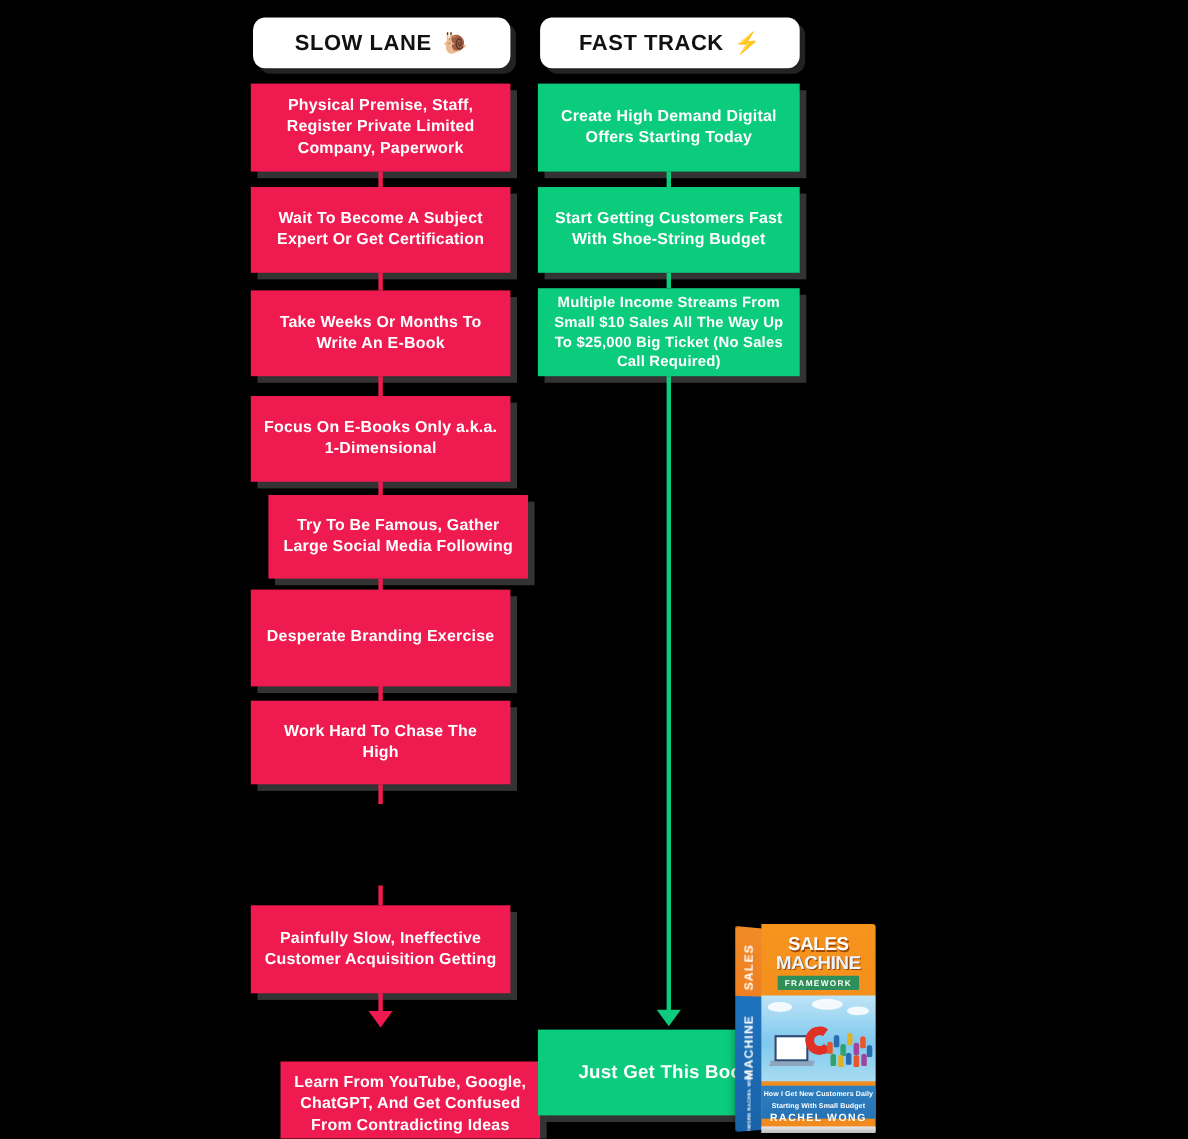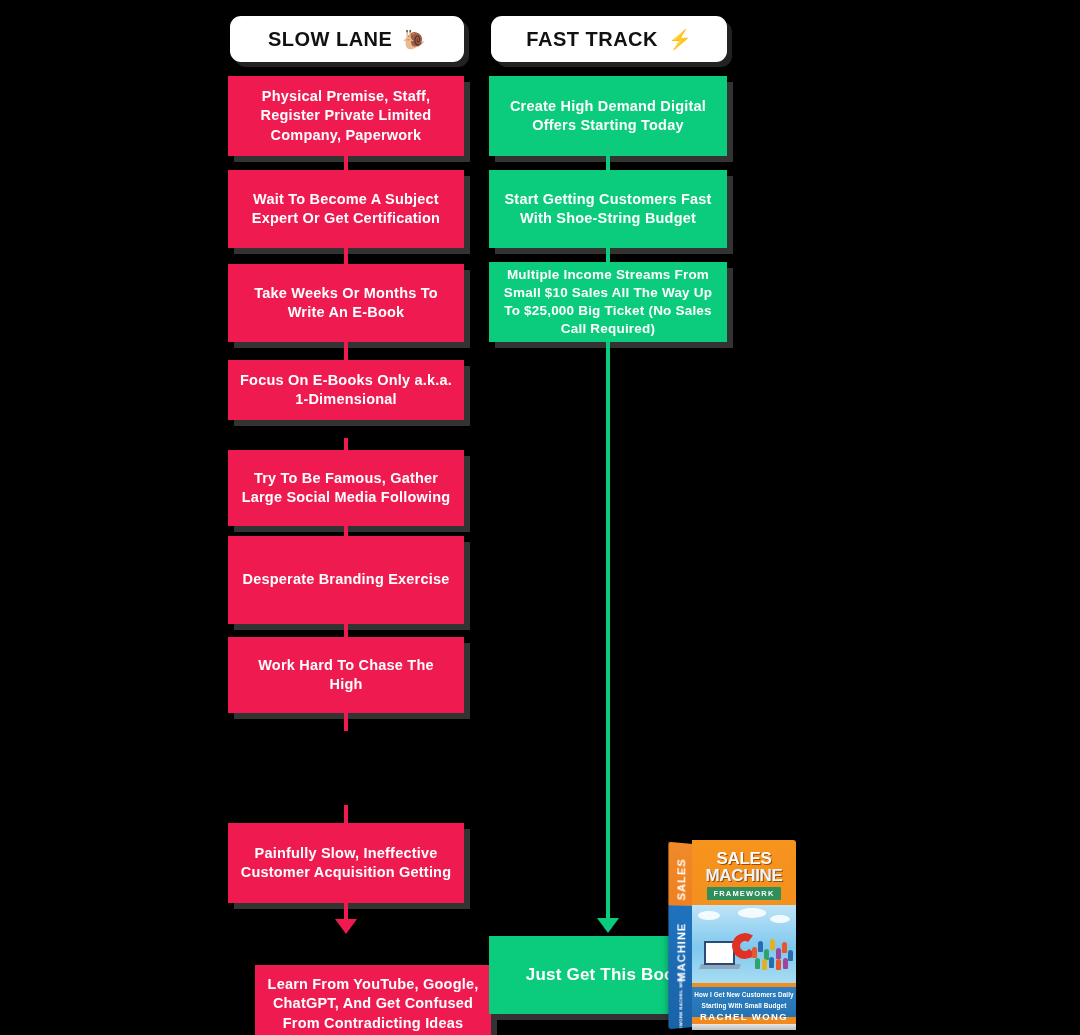--- a/index.html
+++ b/index.html
@@ -236,24 +236,24 @@
 
   <div class="node red col-left" style="top:76px;height:80px;">
       <span class="ntext">Physical Premise, Staff, Register Private Limited Company, Paperwork</span>
     </div>
   <div class="node red col-left" style="top:170px;height:78px;">
       <span class="ntext">Wait To Become A Subject Expert Or Get Certification</span>
     </div>
   <div class="node red col-left" style="top:264px;height:78px;">
       <span class="ntext">Take Weeks Or Months To Write An E-Book</span>
     </div>
-  <div class="node red col-left" style="top:360px;height:60px;">
+  <div class="node red col-left" style="top:360px;height:78px;">
       <span class="ntext">Focus On E-Books Only a.k.a. 1-Dimensional</span>
     </div>
-  <div class="node red col-left" style="top:450px;height:76px;">
+  <div class="node red col-left" style="top:450px;height:76px;margin-left:16px;">
       <span class="ntext">Try To Be Famous, Gather Large Social Media Following</span>
     </div>
   <div class="node red col-left" style="top:536px;height:88px;padding-left:12px;">
       <span class="ntext">Desperate Branding Exercise</span>
     </div>
   <div class="node red col-left" style="top:637px;height:76px;">
       <span class="ntext">Work Hard To Chase The High</span>
     </div>
   <div class="node red col-left" style="top:823px;height:80px;">
       <span class="ntext">Painfully Slow, Ineffective Customer Acquisition Getting</span>

